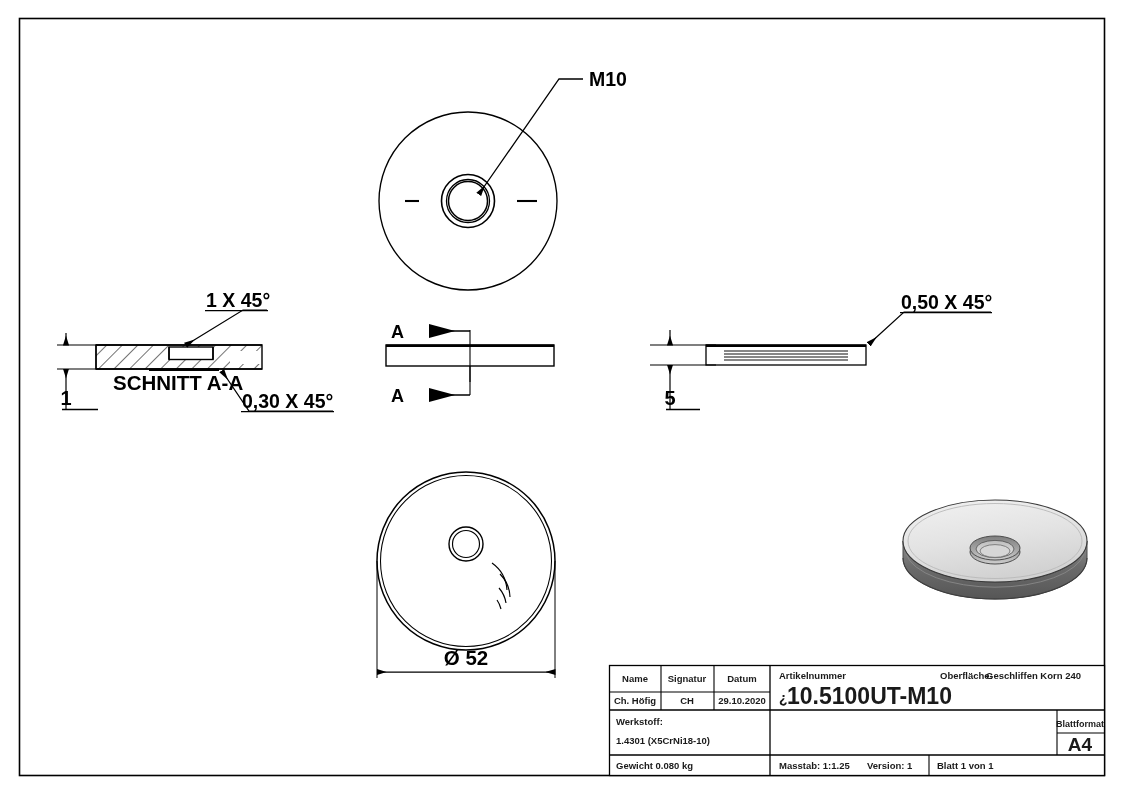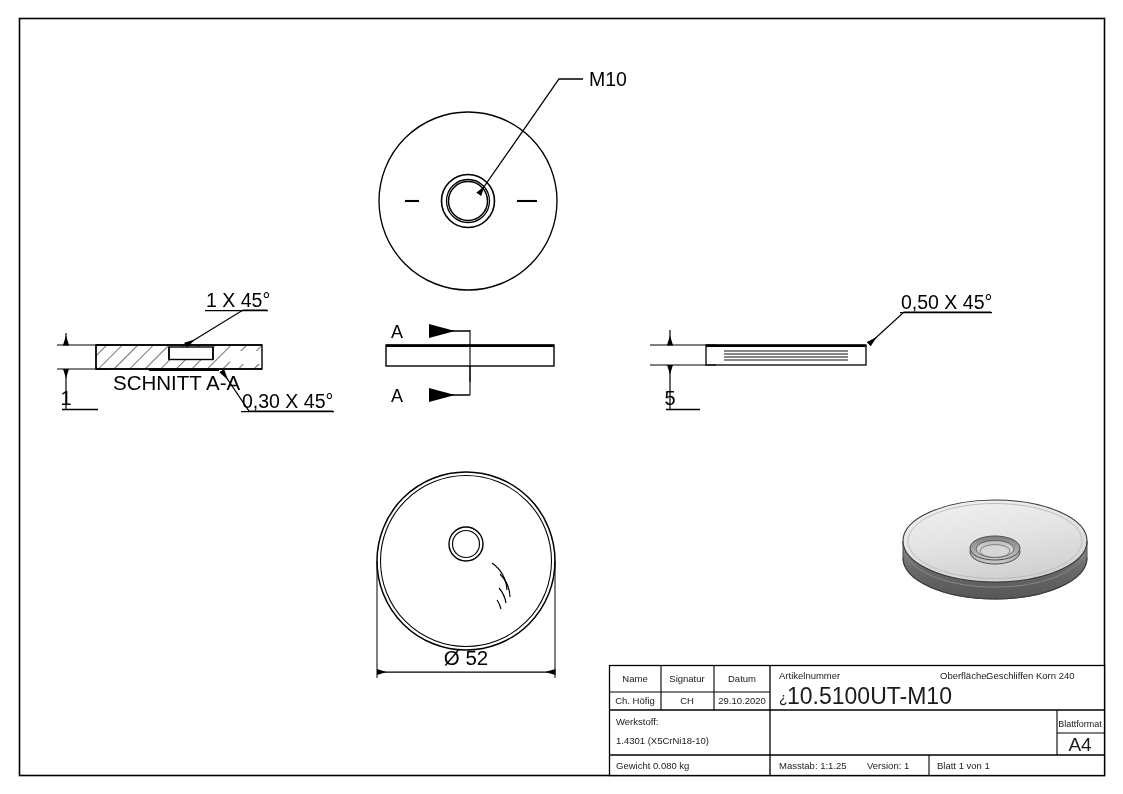--- a/index.html
+++ b/index.html
@@ -12,20 +12,21 @@
     height: 794px;
     position: relative;
     font-family: "Liberation Sans", sans-serif;
     overflow: hidden;
   }
   #sheet {
     position: absolute;
     left: 0; top: 0;
     width: 1123px;
     height: 794px;
+    font-weight: bold;
   }
   svg { display: block; }
   .dimtext {
     font-family: "Liberation Sans", sans-serif;
     fill: #000;
   }
   .tb-label {
     font-family: "Liberation Sans", sans-serif;
     fill: #1a1a1a;
   }

